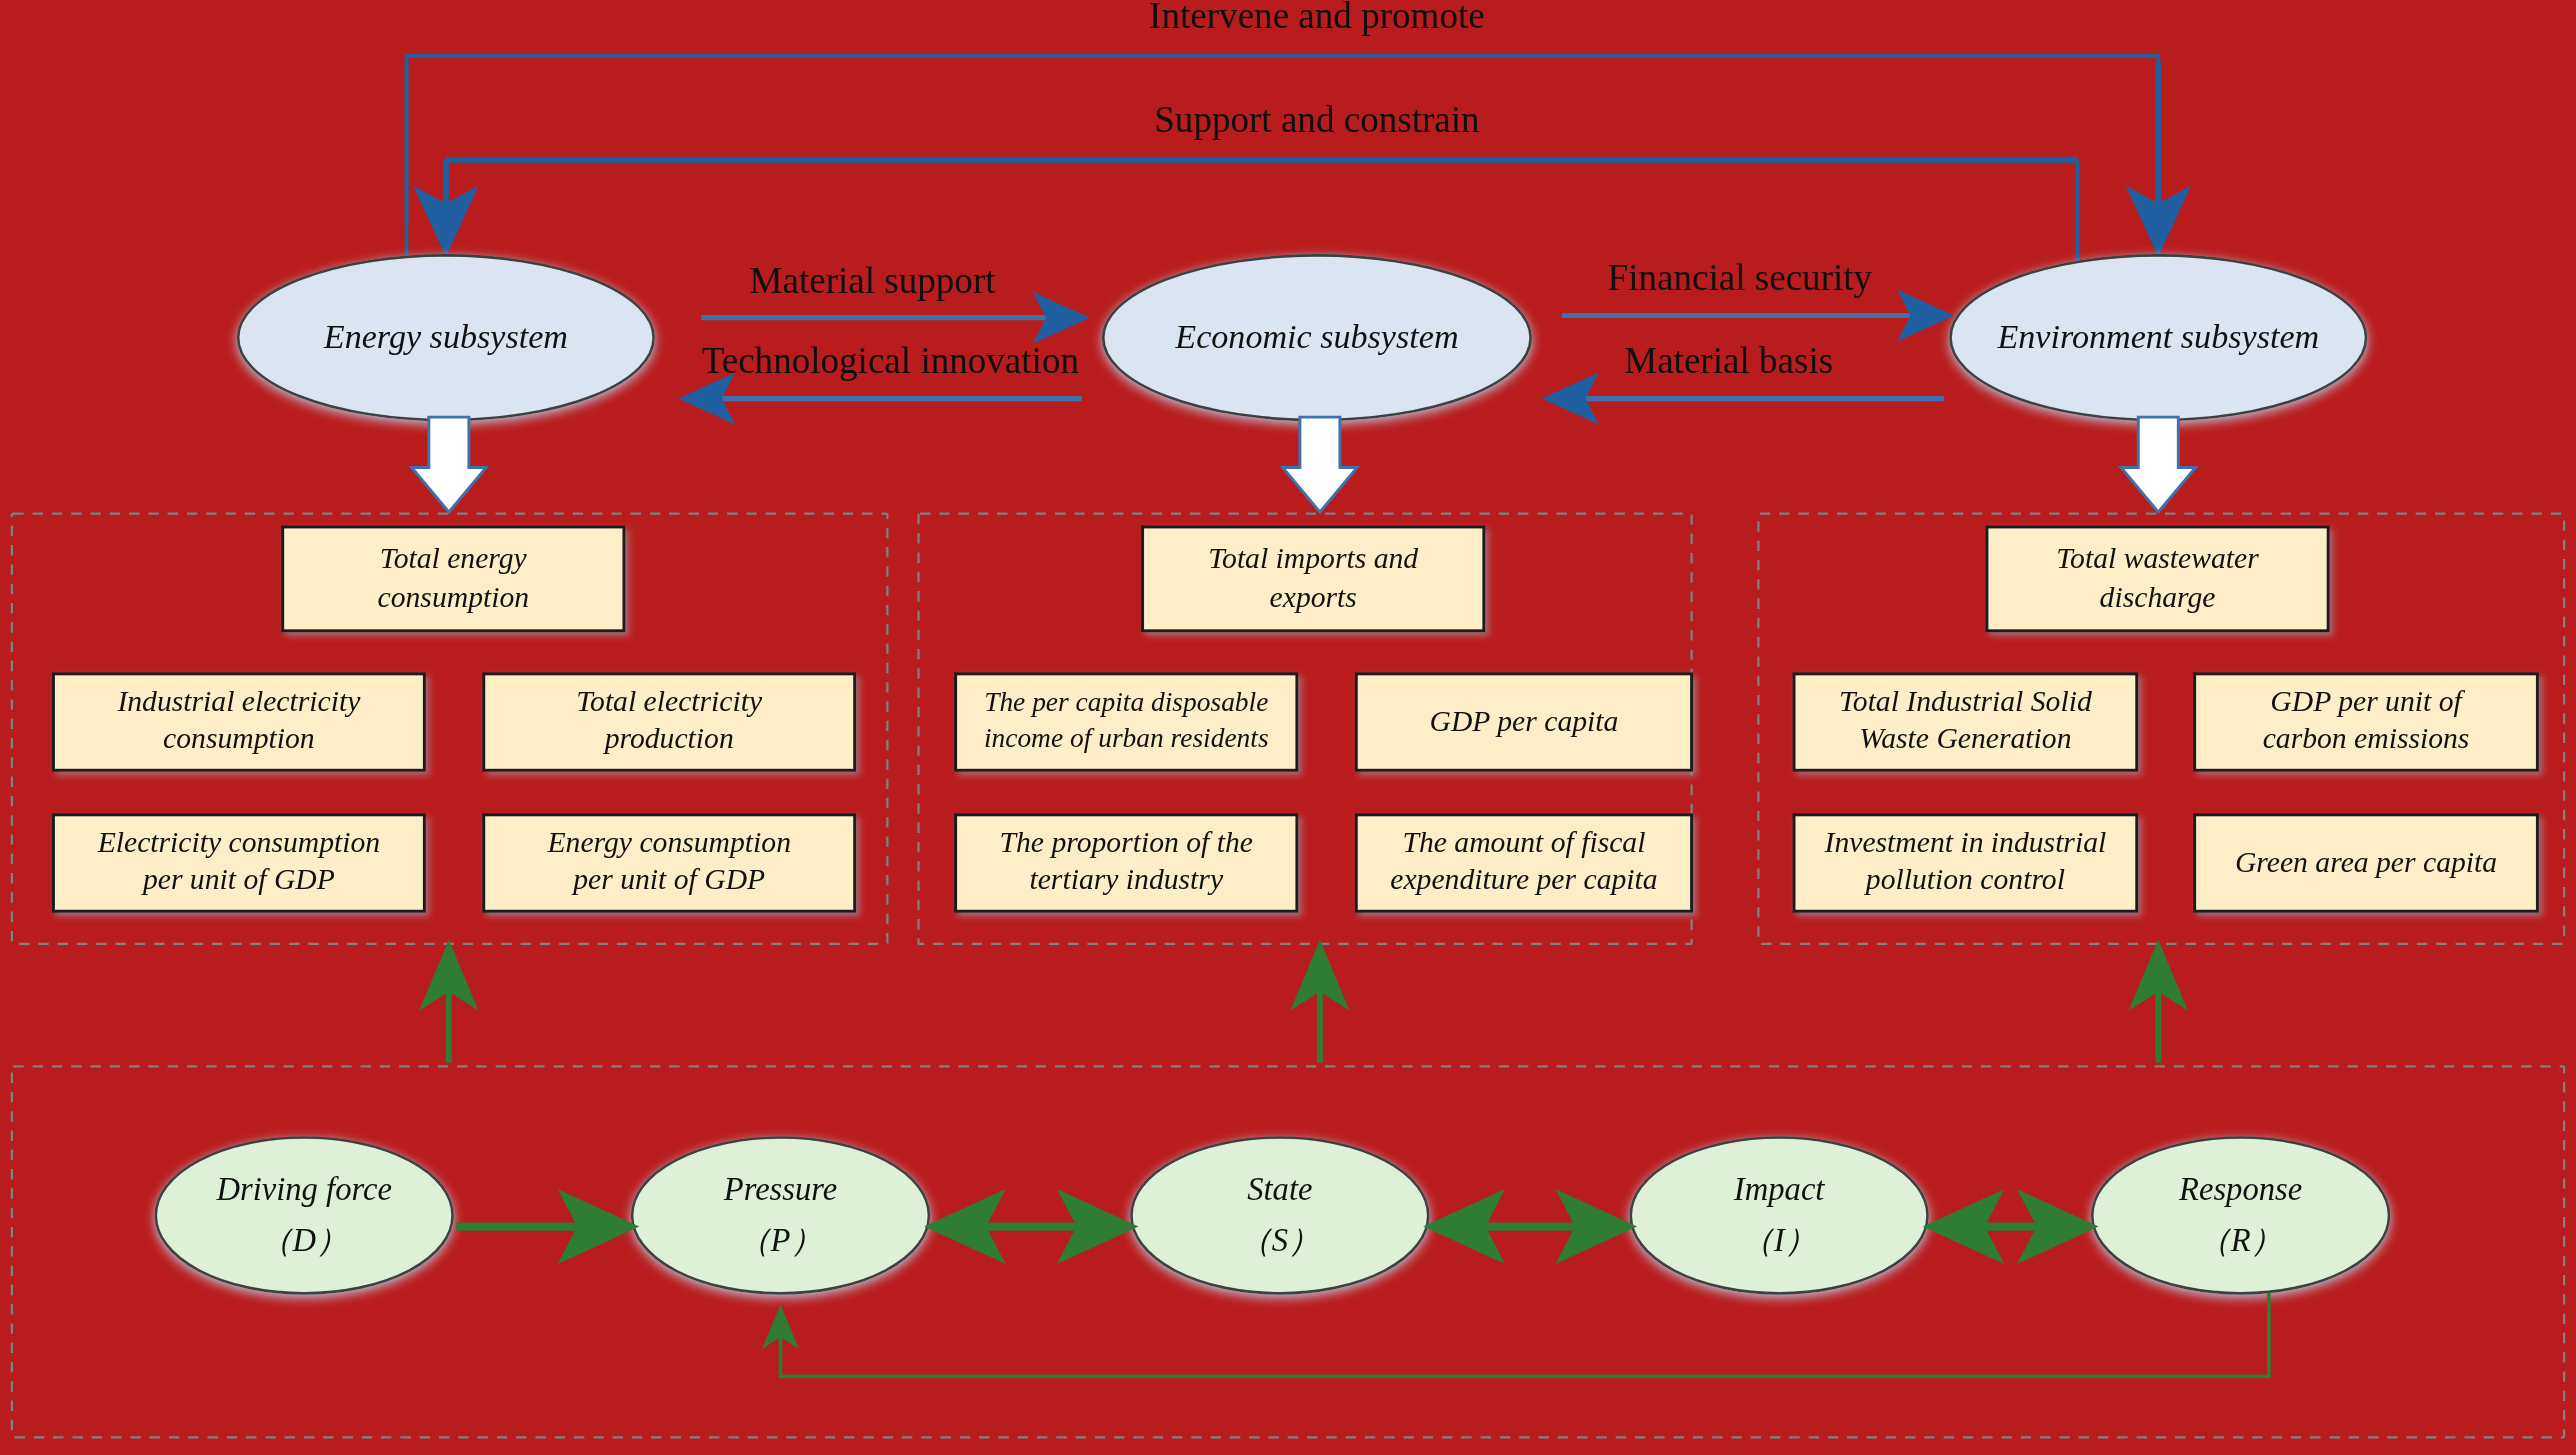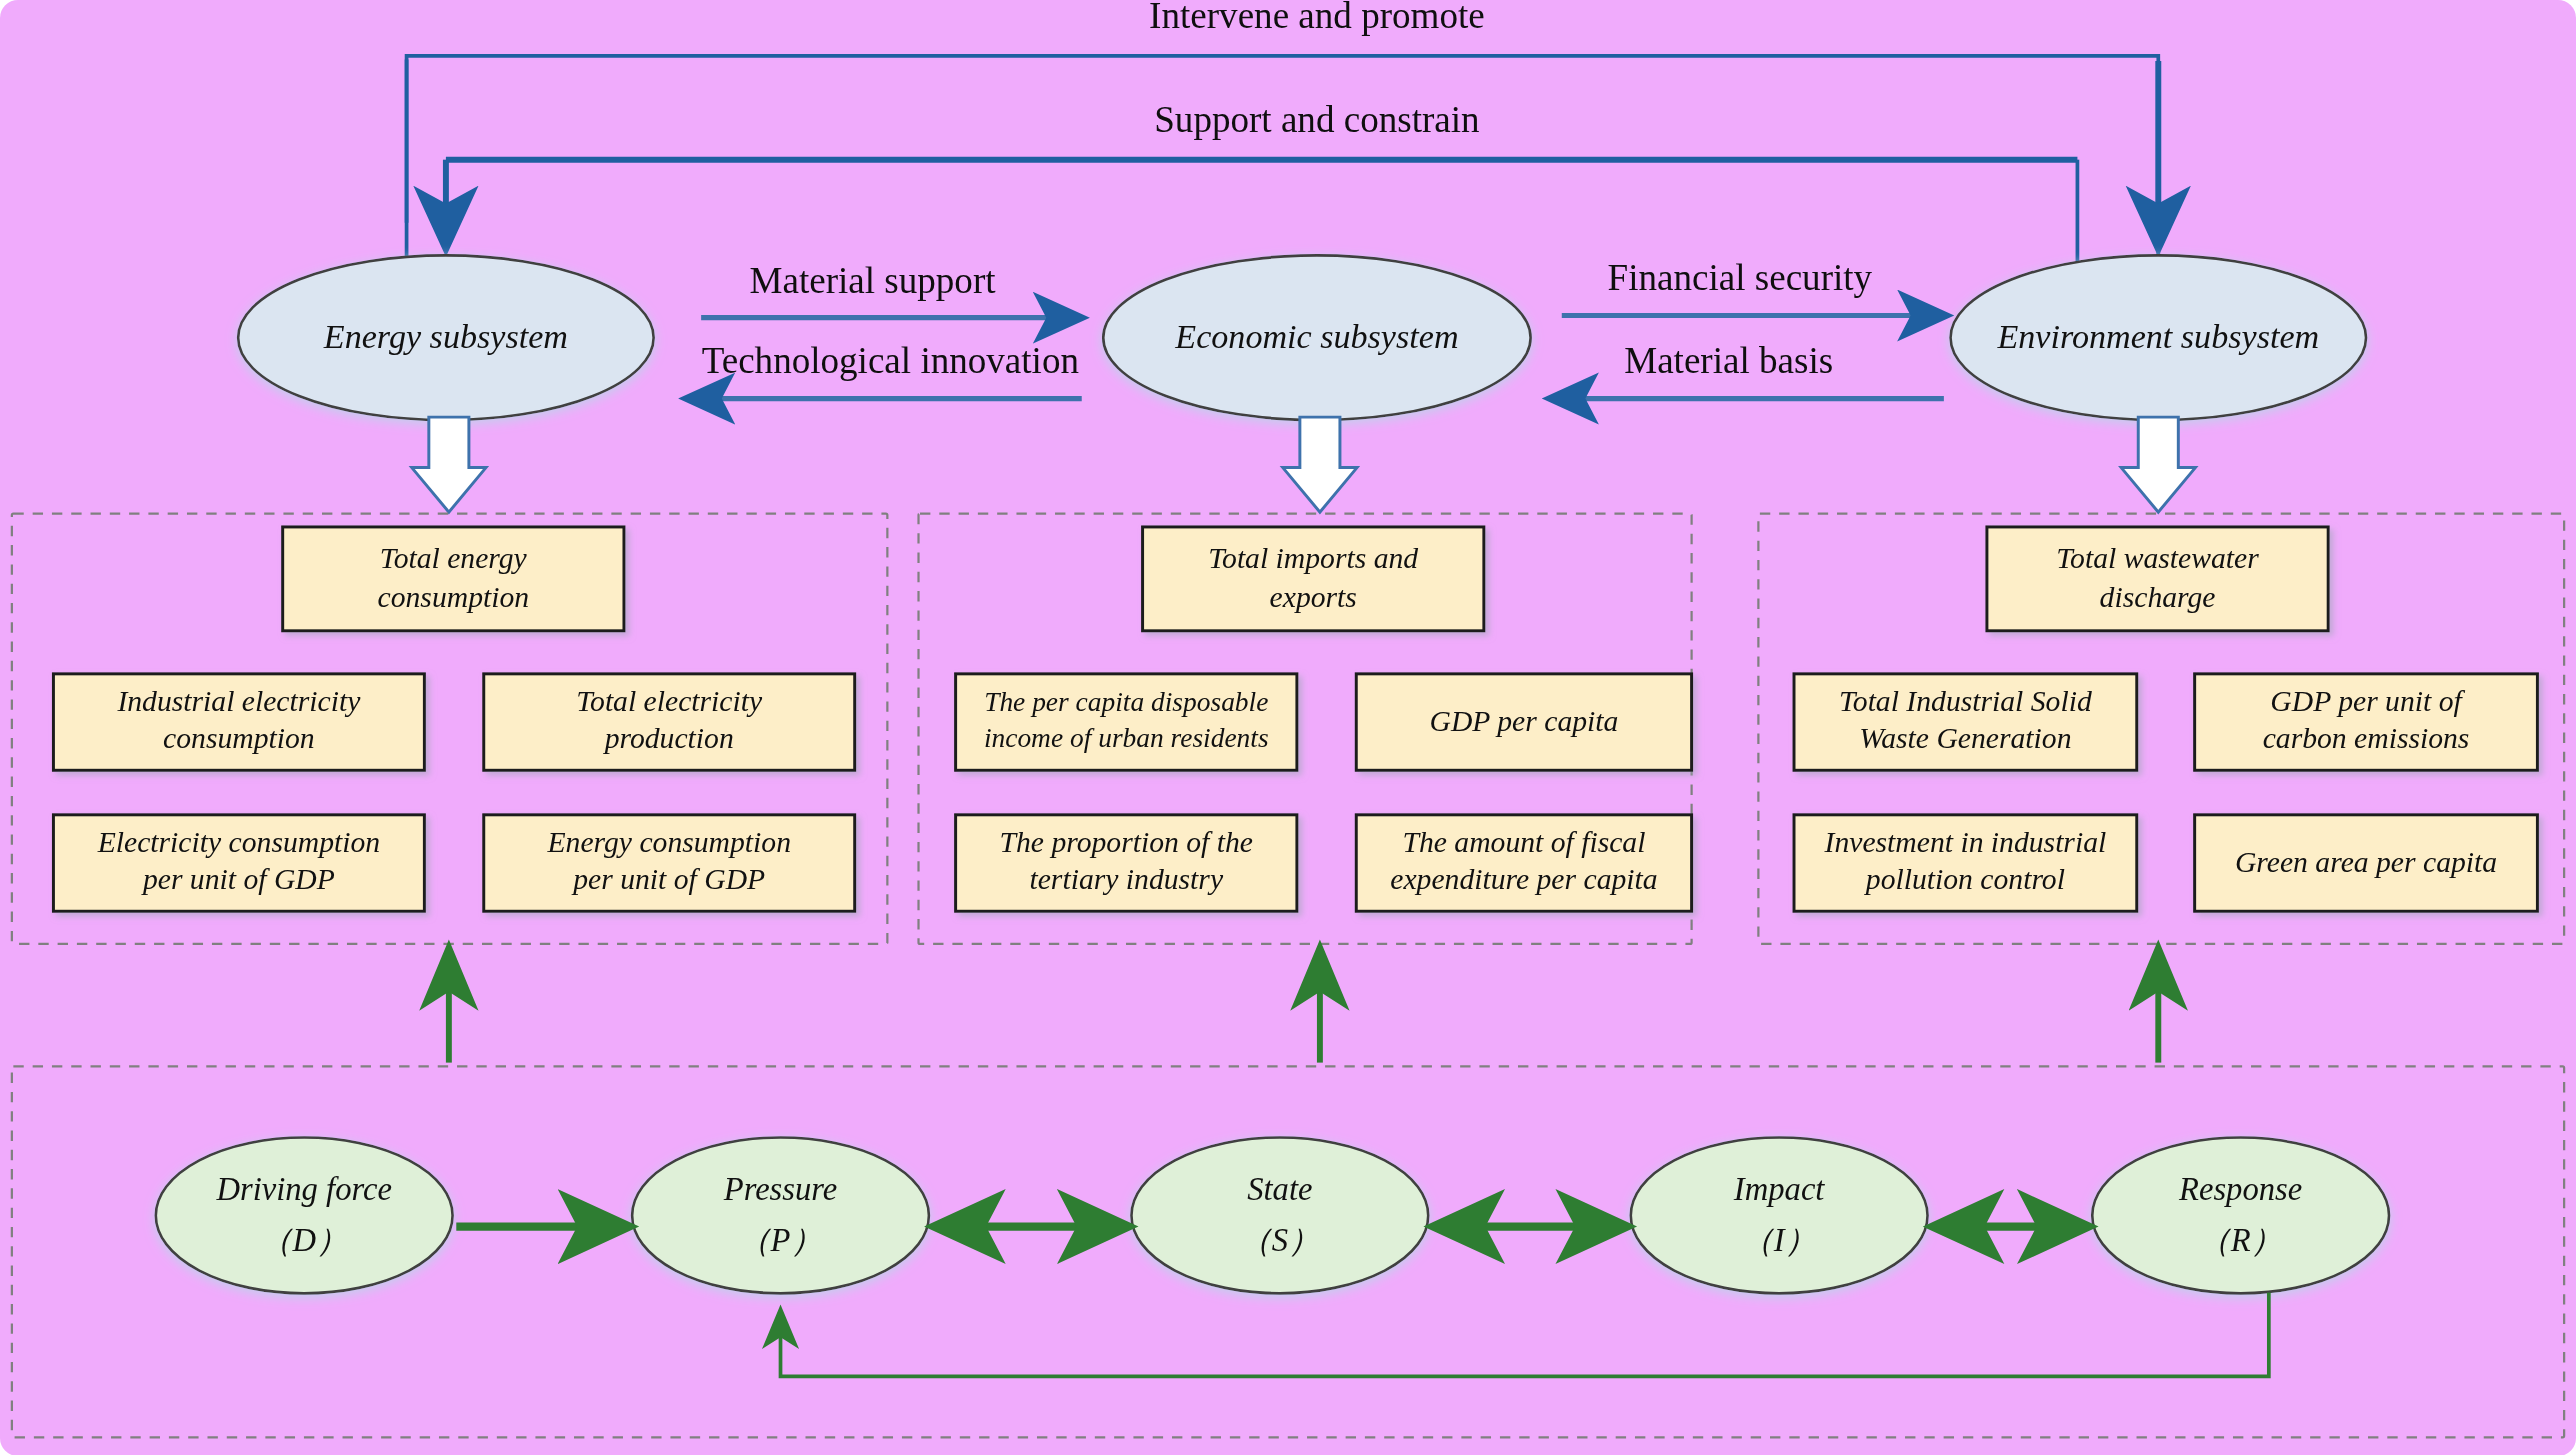--- a/index.html
+++ b/index.html
@@ -1,17 +1,17 @@
 <!DOCTYPE html>
 <html style="font-size:12px"><head>
 <meta charset="utf-8">
 <style>
   html,body{margin:0;padding:0;background:#ffffff;}
   body{font-family:"Liberation Serif", serif;}
-  #stage{position:relative;width:2576px;height:1456px;background:#f0abfc;overflow:hidden;border-radius:18px;}
+  #stage{position:relative;width:2576px;height:1456px;background:#b91c1c;overflow:hidden;}
   svg#canvas{position:absolute;left:0;top:0;width:2576px;height:1456px;}
 
   .node-label{
     font-family:"Liberation Serif", serif;
     font-style:italic;
     text-anchor:middle;
     dominant-baseline:middle;
     fill:#111111;
     font-size:46px;
   }

